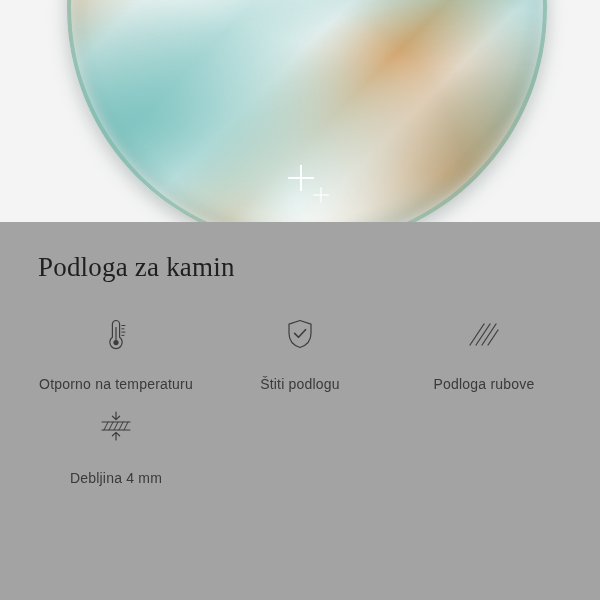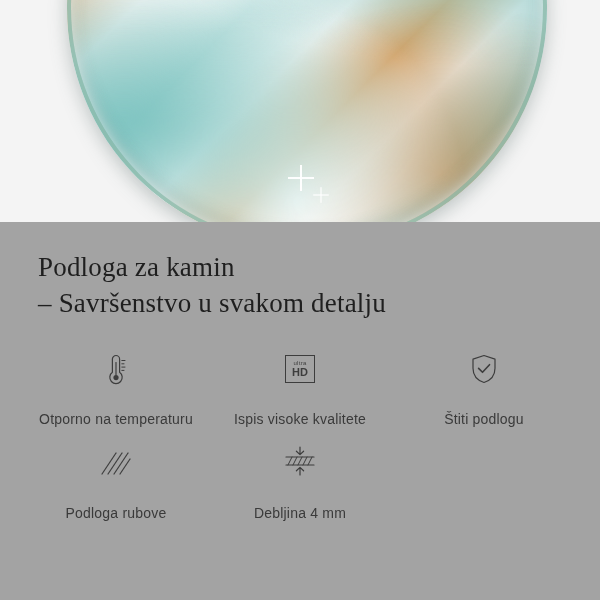--- a/index.html
+++ b/index.html
@@ -196,47 +196,37 @@
 
       <div class="plate-edge"></div>
     </div>
     <div class="sparkle sparkle-1"></div>
     <div class="sparkle sparkle-2"></div>
   </div>
 
   <div class="content">
     <h1 class="title">
       <span>Podloga za kamin</span>
-      <span class="line2">– Savršenstvo u svakom detalju</span>
     </h1>
   </div>
 
   <div class="features">
 
     <div class="feature">
       <div class="feature-icon">
         <svg width="36" height="40" viewBox="0 0 36 40">
           <path class="stroke" d="M18 6.5a3.6 3.6 0 0 1 3.6 3.6v13.2a6.2 6.2 0 1 1-7.2 0V10.1A3.6 3.6 0 0 1 18 6.5z"></path>
           <path class="stroke" d="M18 13.5v12.4"></path>
           <circle cx="18" cy="28.6" r="2.6" fill="#3d3d3d" stroke="none"></circle>
           <path class="thin" d="M23.8 11.5h3.2M23.8 14.8h2.2M23.8 18.1h3.2M23.8 21.4h2.2"></path>
         </svg>
       </div>
       <div class="feature-label">Otporno na temperaturu</div>
     </div>
 
-    <div class="feature">
-      <div class="feature-icon">
-        <div class="hd-box">
-          <div class="hd-top">ultra</div>
-          <div class="hd-bottom">HD</div>
-        </div>
-      </div>
-      <div class="feature-label">Ispis visoke kvalitete</div>
-    </div>
 
     <div class="feature">
       <div class="feature-icon">
         <svg width="36" height="40" viewBox="0 0 36 40">
           <path class="stroke" d="M18 6.5l11 3.6v9.1c0 7.1-4.7 12.2-11 14.3-6.3-2.1-11-7.2-11-14.3v-9.1z"></path>
           <path class="stroke" style="stroke-width:1.6" d="M12.6 19.4l3.9 3.9 7-7.6"></path>
         </svg>
       </div>
       <div class="feature-label">Štiti podlogu</div>
     </div>

